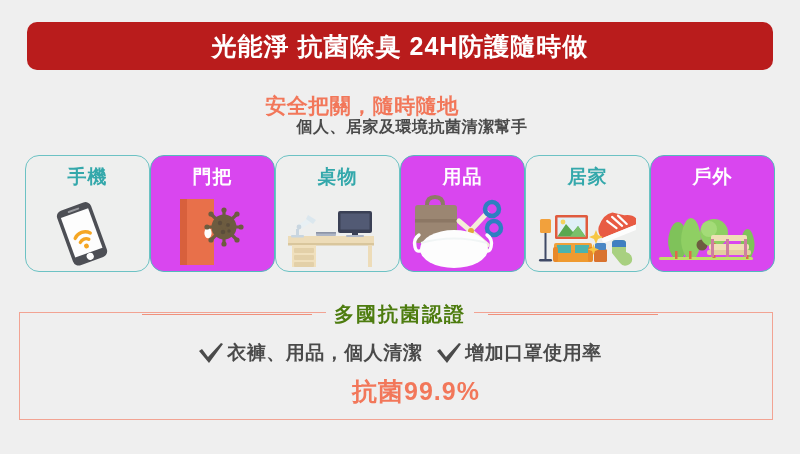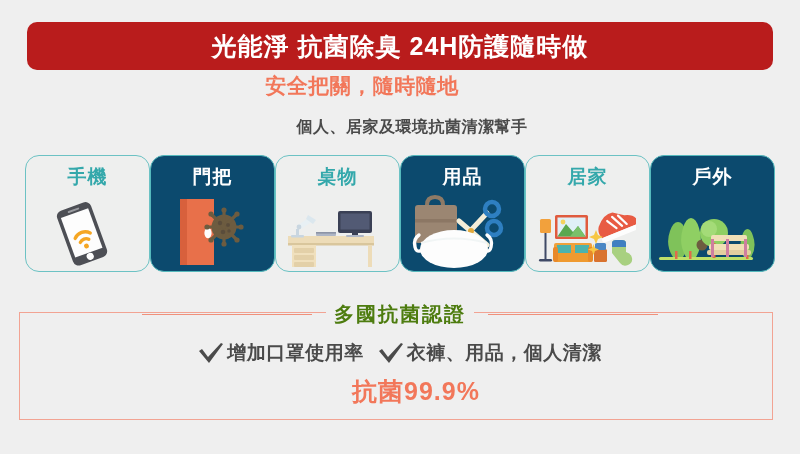--- a/index.html
+++ b/index.html
@@ -39,21 +39,21 @@
     font-size: 25px;
     font-weight: bold;
     letter-spacing: 1px;
     white-space: nowrap;
   }
 
   
   .subtitle-1 {
     position: absolute;
     left: 0;
-    top: 72px;
+    top: 92px;
     width: 724px;
     text-align: center;
     color: #f2775a;
     font-size: 21px;
     font-weight: bold;
     letter-spacing: 0.5px;
   }
   .subtitle-2 {
     position: absolute;
     left: 0;
@@ -83,21 +83,21 @@
     border-radius: 14px;
     position: relative;
     overflow: hidden;
     box-sizing: border-box;
   }
   .card.light {
     background: #eeefee;
     border: 1.5px solid #6cc2c4;
   }
   .card.filled {
-    background: #0c4a6e;
+    background: #d946ef;
     border: 1.5px solid #55b9bc;
   }
   .card-label {
     position: absolute;
     top: 8px;
     left: 0;
     width: 100%;
     text-align: center;
     font-size: 19px;
     font-weight: bold;
@@ -392,25 +392,25 @@
     <div class="divider-line"></div>
     <div class="divider-label">多國抗菌認證</div>
     <div class="divider-line"></div>
   </div>
 
   <div class="check-row">
     <div class="check-item">
       <svg class="check-icon" viewBox="0 0 26 22">
         <path d="M1 9 L4 7 L10 15 L23 1 L25 2 L11 21 Z" fill="#4a4a4a"></path>
       </svg>
-      <span class="check-text">增加口罩使用率</span>
+      <span class="check-text">衣褲、用品，個人清潔</span>
     </div>
     <div class="check-item">
       <svg class="check-icon" viewBox="0 0 26 22">
         <path d="M1 9 L4 7 L10 15 L23 1 L25 2 L11 21 Z" fill="#4a4a4a"></path>
       </svg>
-      <span class="check-text">衣褲、用品，個人清潔</span>
+      <span class="check-text">增加口罩使用率</span>
     </div>
   </div>
 
   <div class="kill-rate">抗菌99.9%</div>
 
 </div>
 
 </body></html>

